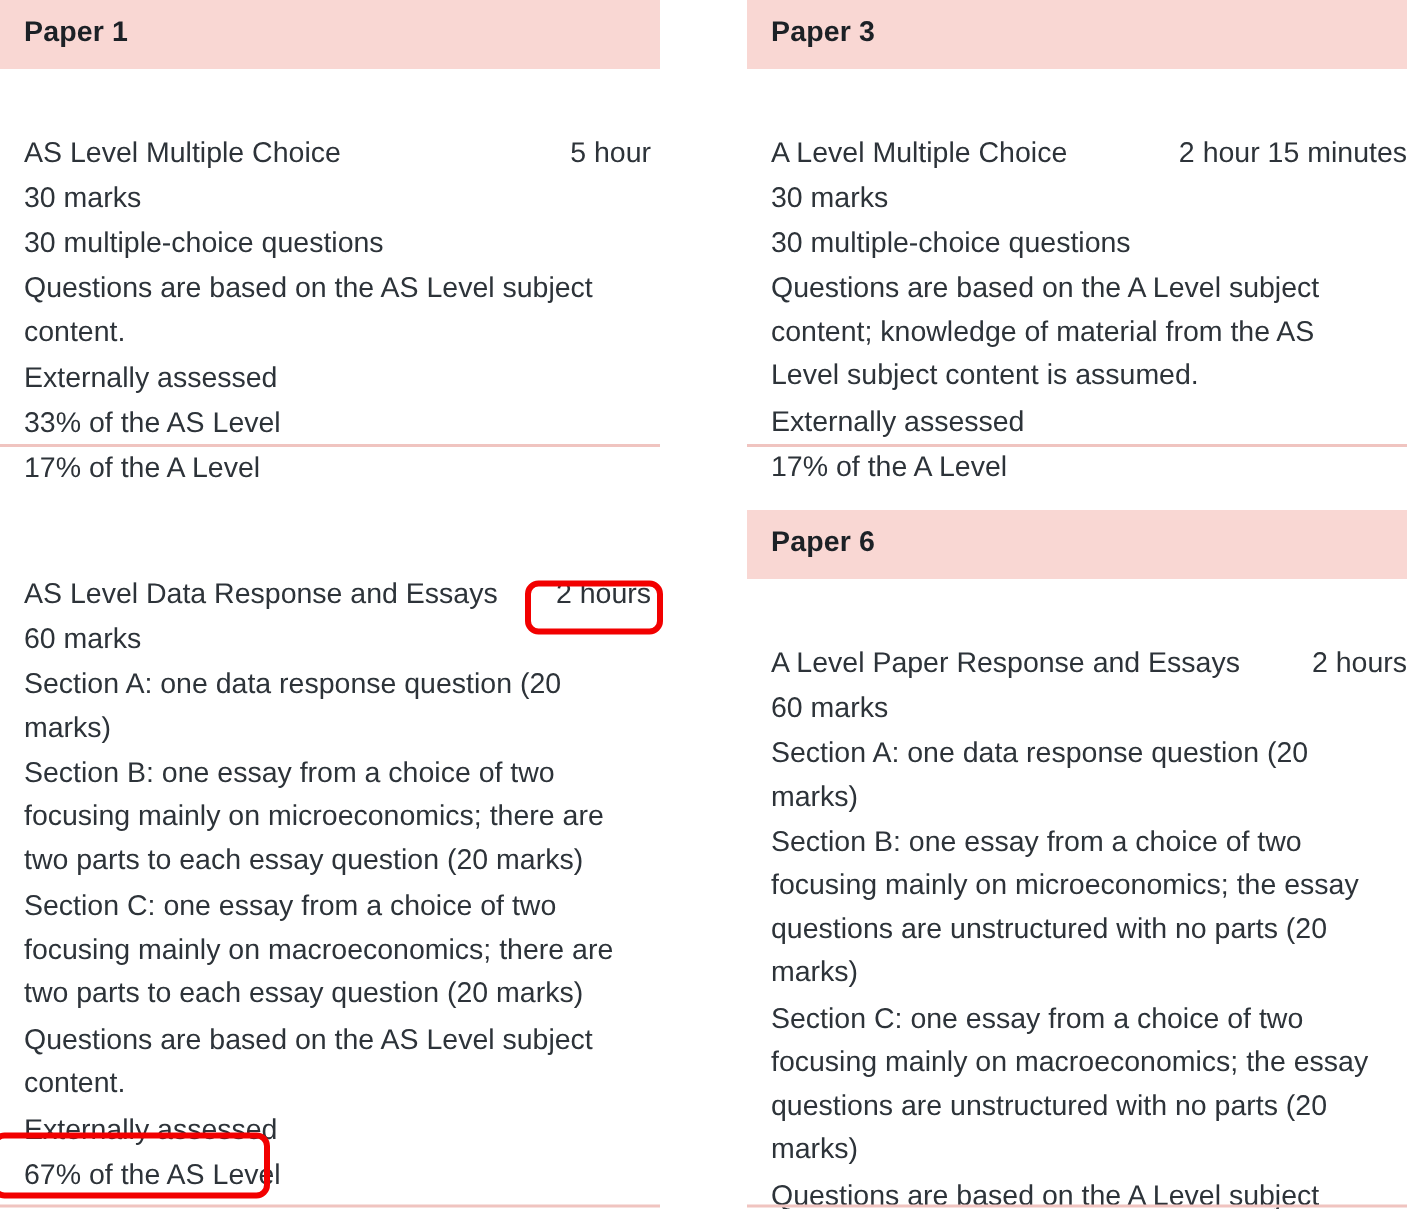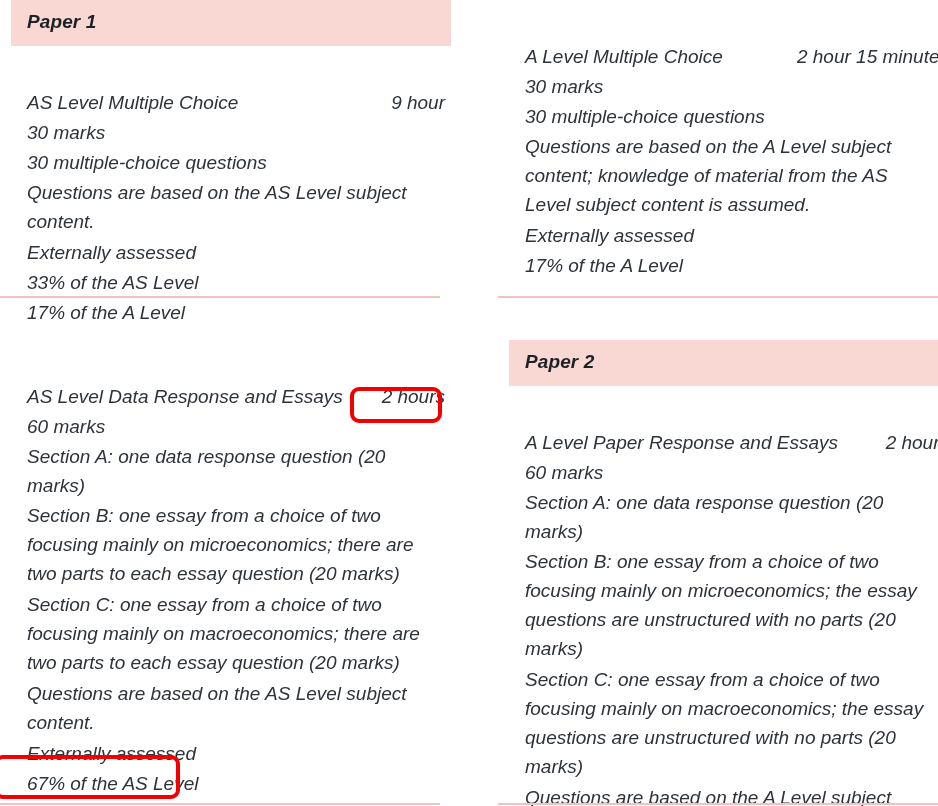--- a/index.html
+++ b/index.html
@@ -30,24 +30,23 @@
     top: 0;
     width: 440px;
     height: 806px;
   }
   .column.left  { left: 0px; }
   .column.right { left: 498px; }
 
   
   .paper-card {
     position: absolute;
-    left: 11px;
+    left: 0;
     width: 440px;
     box-sizing: border-box;
-    font-style: italic;
   }
   .paper-card.slot-top    { top: 0px; }
   .paper-card.slot-bottom { top: 340px; }
 
   .paper-header {
     background: #f9d7d3;
     height: 46px;
     box-sizing: border-box;
     padding: 11px 0 0 16px;
     font-size: 19px;
@@ -118,21 +117,21 @@
 
 <div class="sheet">
 
   <div class="column left">
 
     <div class="paper-card slot-top">
       <div class="paper-header">Paper 1</div>
       <div class="paper-body">
         <div class="line first-row">
           <span>AS Level Multiple Choice</span>
-          <span class="duration">9 hour</span>
+          <span class="duration">5 hour</span>
         </div>
         <div class="line">30 marks</div>
         <div class="line">30 multiple-choice questions</div>
         <div class="line para">Questions are based on the AS Level subject content.</div>
         <div class="line">Externally assessed</div>
         <div class="line">33% of the AS Level</div>
         <div class="line">17% of the A Level</div>
       </div>
     </div>
 
@@ -157,37 +156,38 @@
 
     <div class="divider d2"></div>
 
     <div class="redbox r-duration-p2"></div>
     <div class="redbox r-alevel-p2"></div>
   </div>
 
   <div class="column right">
 
     <div class="paper-card slot-top">
+      <div class="paper-header">Paper 3</div>
       <div class="paper-body">
         <div class="line first-row">
           <span>A Level Multiple Choice</span>
           <span class="duration">2 hour 15 minutes</span>
         </div>
         <div class="line">30 marks</div>
         <div class="line">30 multiple-choice questions</div>
         <div class="line para">Questions are based on the A Level subject content; knowledge of material from the AS Level subject content is assumed.</div>
         <div class="line">Externally assessed</div>
         <div class="line">17% of the A Level</div>
       </div>
     </div>
 
     <div class="divider d1"></div>
 
     <div class="paper-card slot-bottom">
-      <div class="paper-header">Paper 2</div>
+      <div class="paper-header">Paper 6</div>
       <div class="paper-body">
         <div class="line first-row">
           <span>A Level Paper Response and Essays</span>
           <span class="duration">2 hours</span>
         </div>
         <div class="line">60 marks</div>
         <div class="line">Section A: one data response question (20 marks)</div>
         <div class="line para">Section B: one essay from a choice of two focusing mainly on microeconomics; the essay questions are unstructured with no parts (20 marks)</div>
         <div class="line para">Section C: one essay from a choice of two focusing mainly on macroeconomics; the essay questions are unstructured with no parts (20 marks)</div>
         <div class="line para">Questions are based on the A Level subject content; knowledge of material from the AS Level subject content is assumed.</div>

